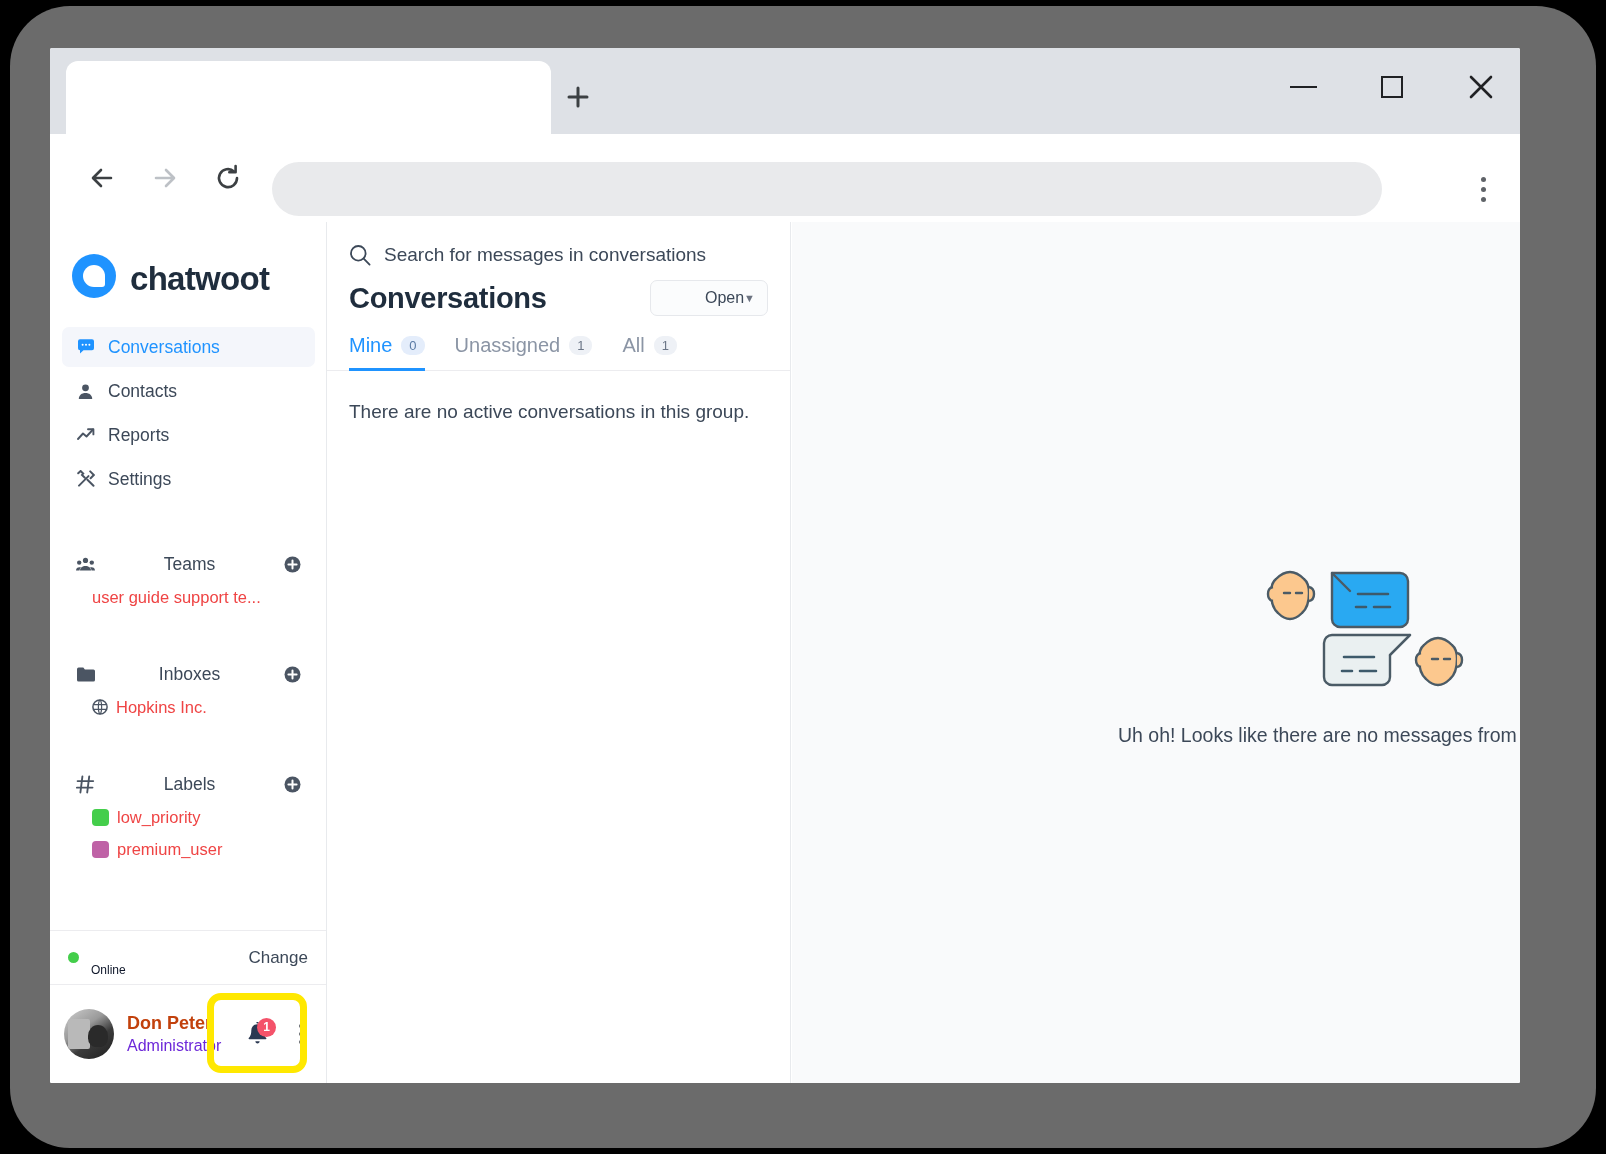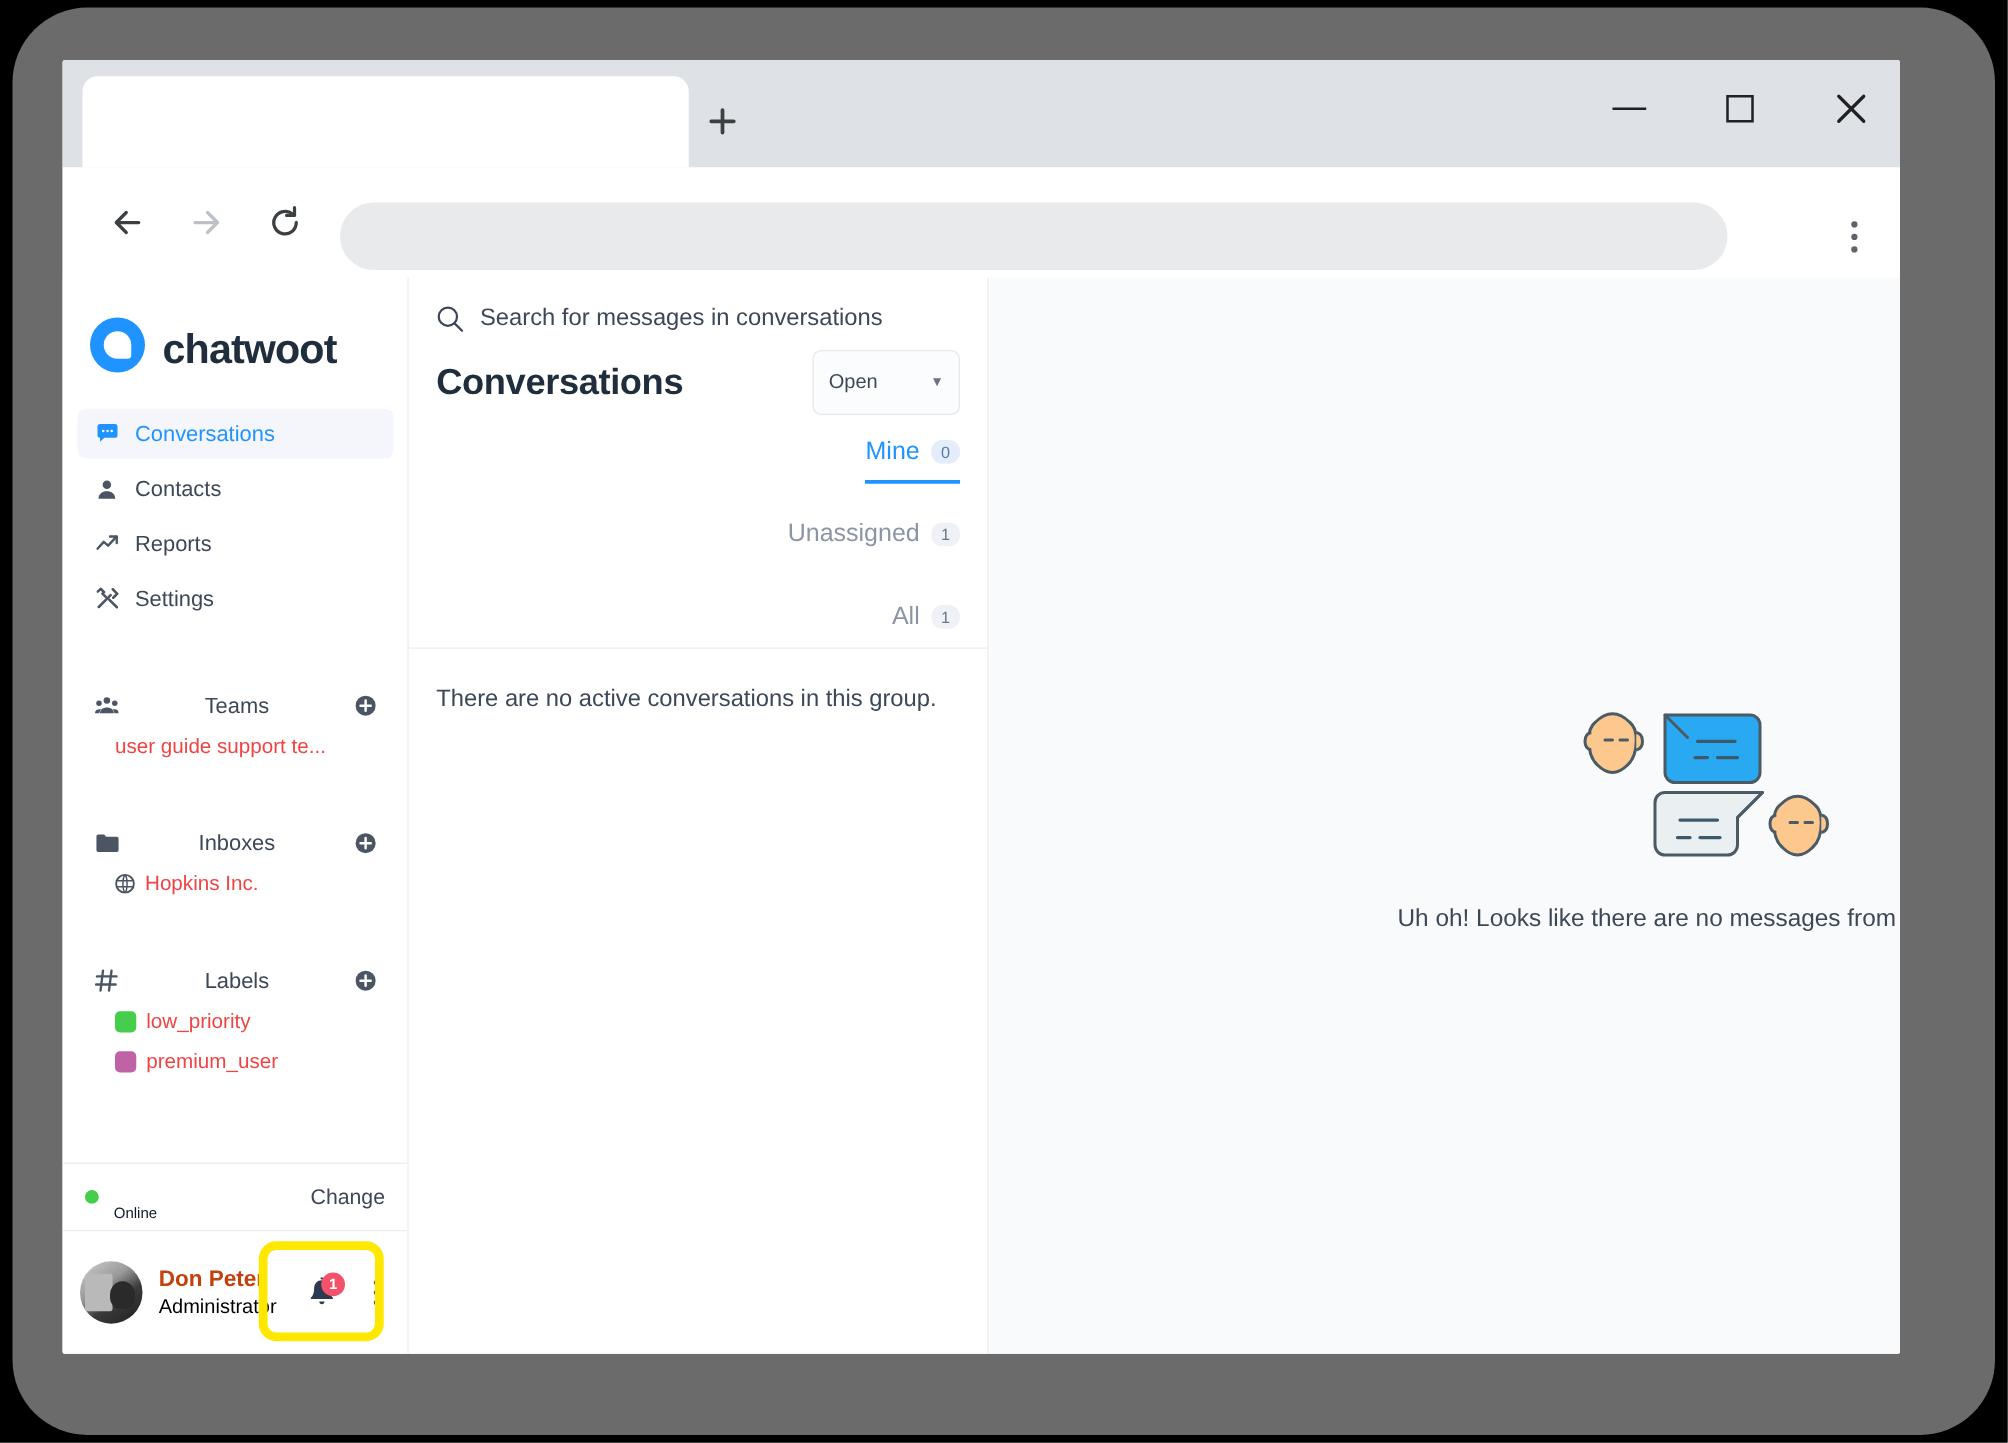--- a/index.html
+++ b/index.html
@@ -137,46 +137,46 @@
   #avatar::before {
     content:""; position:absolute; left:4px; top:10px; width:22px; height:30px;
     background:#b9b9b9; border-radius:2px;
   }
   #avatar::after {
     content:""; position:absolute; left:24px; top:16px; width:20px; height:22px;
     background:#2a2a2a; border-radius:50% 50% 40% 40%;
   }
   #user-meta { flex:1; min-width:0; }
   #user-meta .nm { font-size:18px; color:#c2410c; font-weight:700; white-space:nowrap; }
-  #user-meta .rl { font-size:16px; color:#000000; margin-top:3px; white-space:nowrap; }
+  #user-meta .rl { font-size:16px; color:#6d28d9; margin-top:3px; white-space:nowrap; }
   #bell-wrap { position:relative; width:40px; flex:none; display:flex; align-items:center; justify-content:center; cursor:pointer; }
   #bell-badge {
     position:absolute; left:20px; top:-4px; min-width:19px; height:19px; padding:0 4px;
     background:#f4526a; color:#fff; font-size:12px; font-weight:700; border-radius:10px;
     display:flex; align-items:center; justify-content:center;
   }
   #user-kebab { width:22px; flex:none; display:flex; flex-direction:column; align-items:center; gap:4px; cursor:pointer; }
   #user-kebab i { width:4px; height:4px; border-radius:50%; background:#5f6368; }
 
   
   #convcol {
     position:absolute; left:277px; top:0; width:464px; height:861px;
     background:#fff; border-right:1px solid #e8eaed;
   }
   #searchbar { display:flex; align-items:flex-end; gap:13px; padding:22px 22px 0 22px; cursor:text; }
   #searchbar .ph { font-size:19px; color:#3c4858; }
   #conv-title-row { display:flex; align-items:center; padding:14px 22px 0 22px; }
   #conv-title { font-size:29px; font-weight:700; color:#1f2d3d; letter-spacing:-.3px; flex:1; }
   #status-select {
-    width:118px; height:52px; border:1px solid #e6e8ec; border-radius:7px;
-    background:#fbfcfd; display:flex; align-items:center; justify-content:space-between;
+    width:118px; height:36px; border:1px solid #e6e8ec; border-radius:7px;
+    background:#fbfcfd; display:flex; align-items:center; justify-content:flex-end;
     padding:0 12px; font-size:16px; color:#3c4858; cursor:pointer;
   }
   #status-select .caret { font-size:11px; color:#6b7280; }
-  #tabs { display:flex; align-items:flex-end; gap:30px; padding:18px 22px 0 22px; border-bottom:1px solid #ececef;flex-direction:column; }
+  #tabs { display:flex; align-items:flex-end; gap:30px; padding:18px 22px 0 22px; border-bottom:1px solid #ececef; }
   .ctab { display:flex; align-items:center; gap:9px; padding-bottom:11px; cursor:pointer; border-bottom:3px solid transparent; margin-bottom:-1px; }
   .ctab .nm { font-size:20px; color:#8b95a5; }
   .ctab .ct { background:#eef1f6; color:#5a6madd; color:#6b7687; font-size:13px; border-radius:9px; padding:2px 8px; min-width:22px; text-align:center; }
   .ctab.active { border-bottom-color:#1f93ff; }
   .ctab.active .nm { color:#1f93ff; }
   .ctab.active .ct { background:#e4edfb; color:#5a7ba5; }
   #empty-list { padding:30px 22px 0 22px; font-size:19px; color:#3c4858; }
 
   
   #rightpanel {

